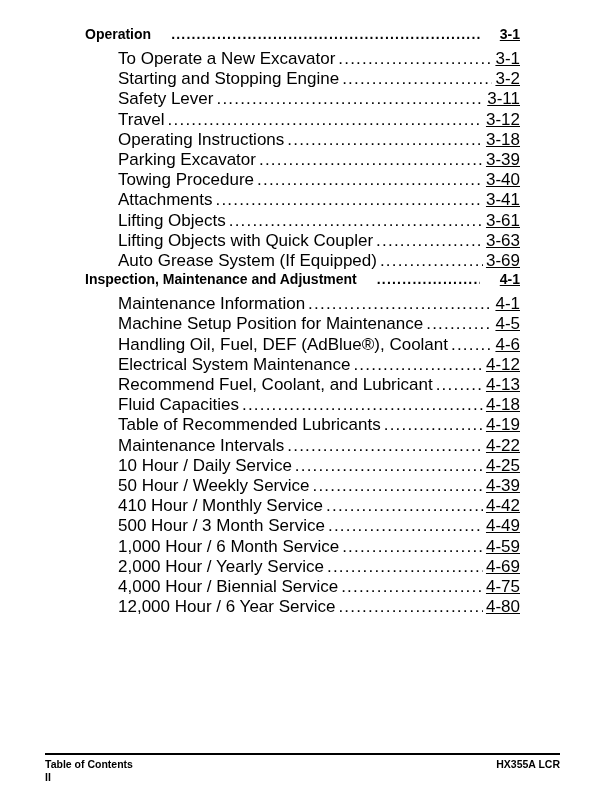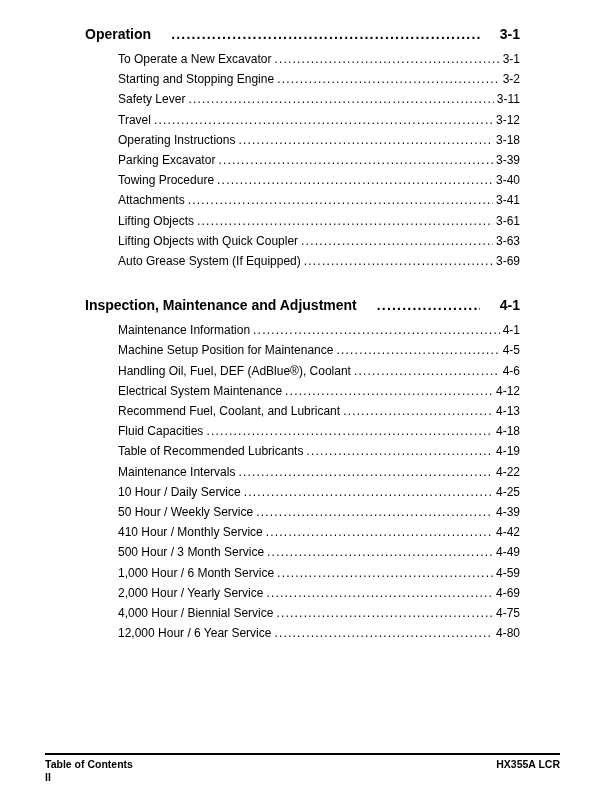--- a/index.html
+++ b/index.html
@@ -12,38 +12,38 @@
     height: 792px;
     position: relative;
     font-family: "Liberation Sans", sans-serif;
     color: #000000;
     overflow: hidden;
   }
   .content {
     padding: 26px 84px 0 85px;
   }
   .toc-section { margin: 0; }
-  .toc-section.second { margin-top: 26px; }
+  .toc-section.second { }
   .toc-heading-row {
     display: flex;
     align-items: baseline;
     font-weight: bold;
     font-size: 14px;
     margin-bottom: 7px;
     gap: 17px;
   }
   .toc-item {
     display: flex;
     align-items: baseline;
-    font-size: 12px;
+    font-size: 17px;
     line-height: 20.2px;
     margin-left: 33px;
   }
   .toc-title { white-space: nowrap; }
-  .toc-page { white-space: nowrap; }
+  .toc-page { white-space: nowrap; text-decoration: underline; }
   .dots {
     flex: 1;
     overflow: hidden;
     white-space: nowrap;
     margin: 0 3px;
     min-width: 10px;
   }
   .dots::after {
     content: "...................................................................................................................................................................";
     letter-spacing: 1.2px;

